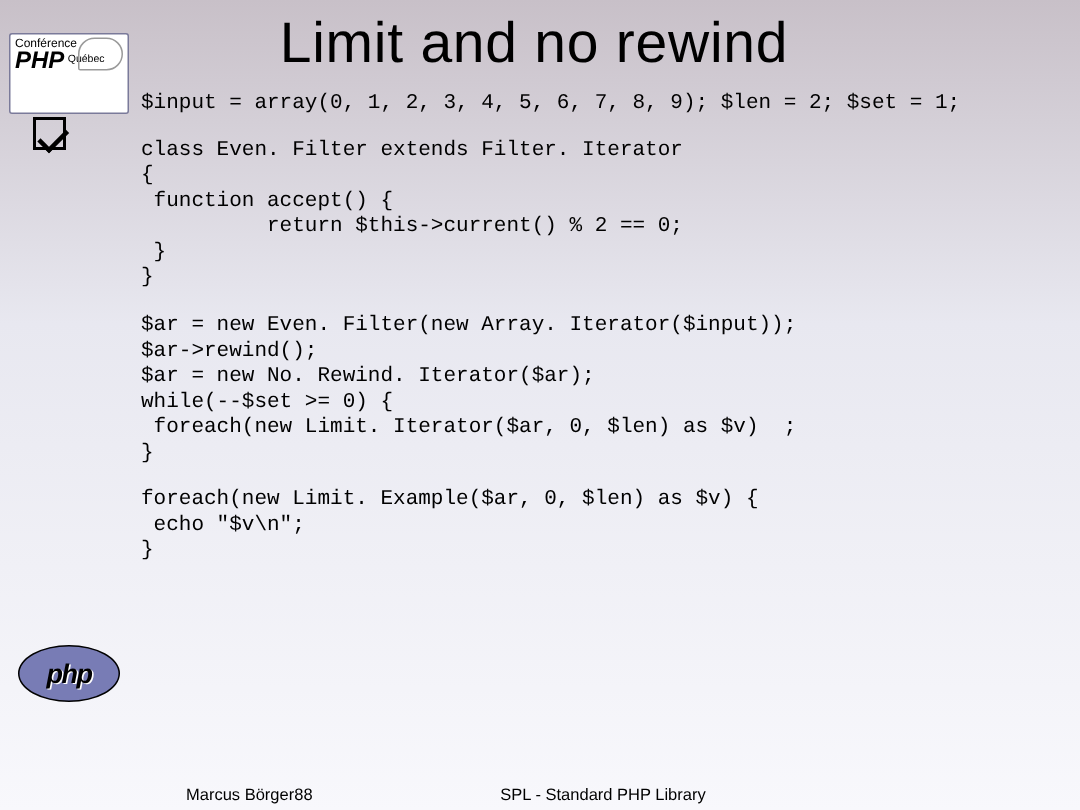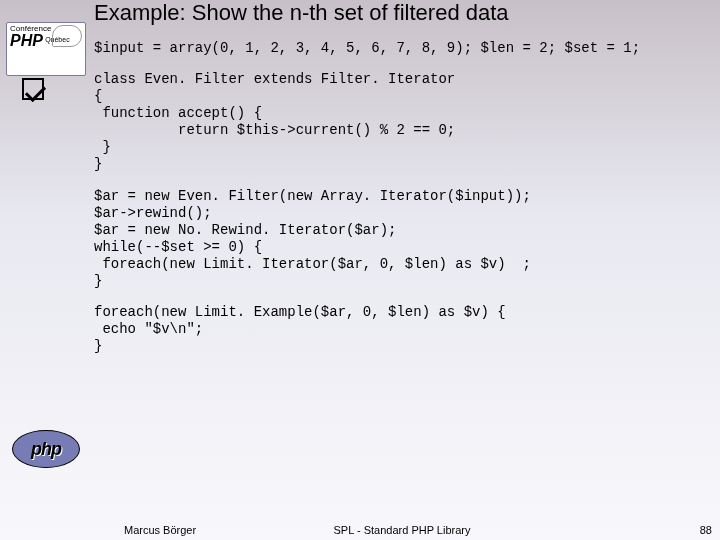--- a/index.html
+++ b/index.html
@@ -95,21 +95,20 @@
     white-space: pre;
     margin-left: 2px;
   }
   .gap { height: 14px; }
   .footer {
     position: absolute;
     left: 92px; right: 8px; bottom: 4px;
     font-size: 11px;
     font-family: Verdana, sans-serif;
     display: flex;
-    justify-content: space-between;
     padding-left: 32px;
   }
   .footer .mid { position: absolute; left: 0; right: 0; text-align: center; }
 </style>
 </head>
 <body>
 
 <div class="sidebar">
   <div class="conf-logo">
     <span>Conférence</span><br>
@@ -118,21 +117,21 @@
     <div class="bubble"></div>
   </div>
   <div class="php-bottom">
     <span>php</span>
   </div>
 </div>
 
 <div class="check"></div>
 
 <div class="content">
-  <div class="subtitle">Example: Show the n-th set of filtered data</div>
+  <h1>Limit and no rewind</h1>
 
   <pre class="code">$input = array(0, 1, 2, 3, 4, 5, 6, 7, 8, 9); $len = 2; $set = 1;</pre>
   <div class="gap"></div>
   <pre class="code">class Even. Filter extends Filter. Iterator
 {
  function accept() {
           return $this-&gt;current() % 2 == 0;
  }
 }</pre>
   <div class="gap"></div>

